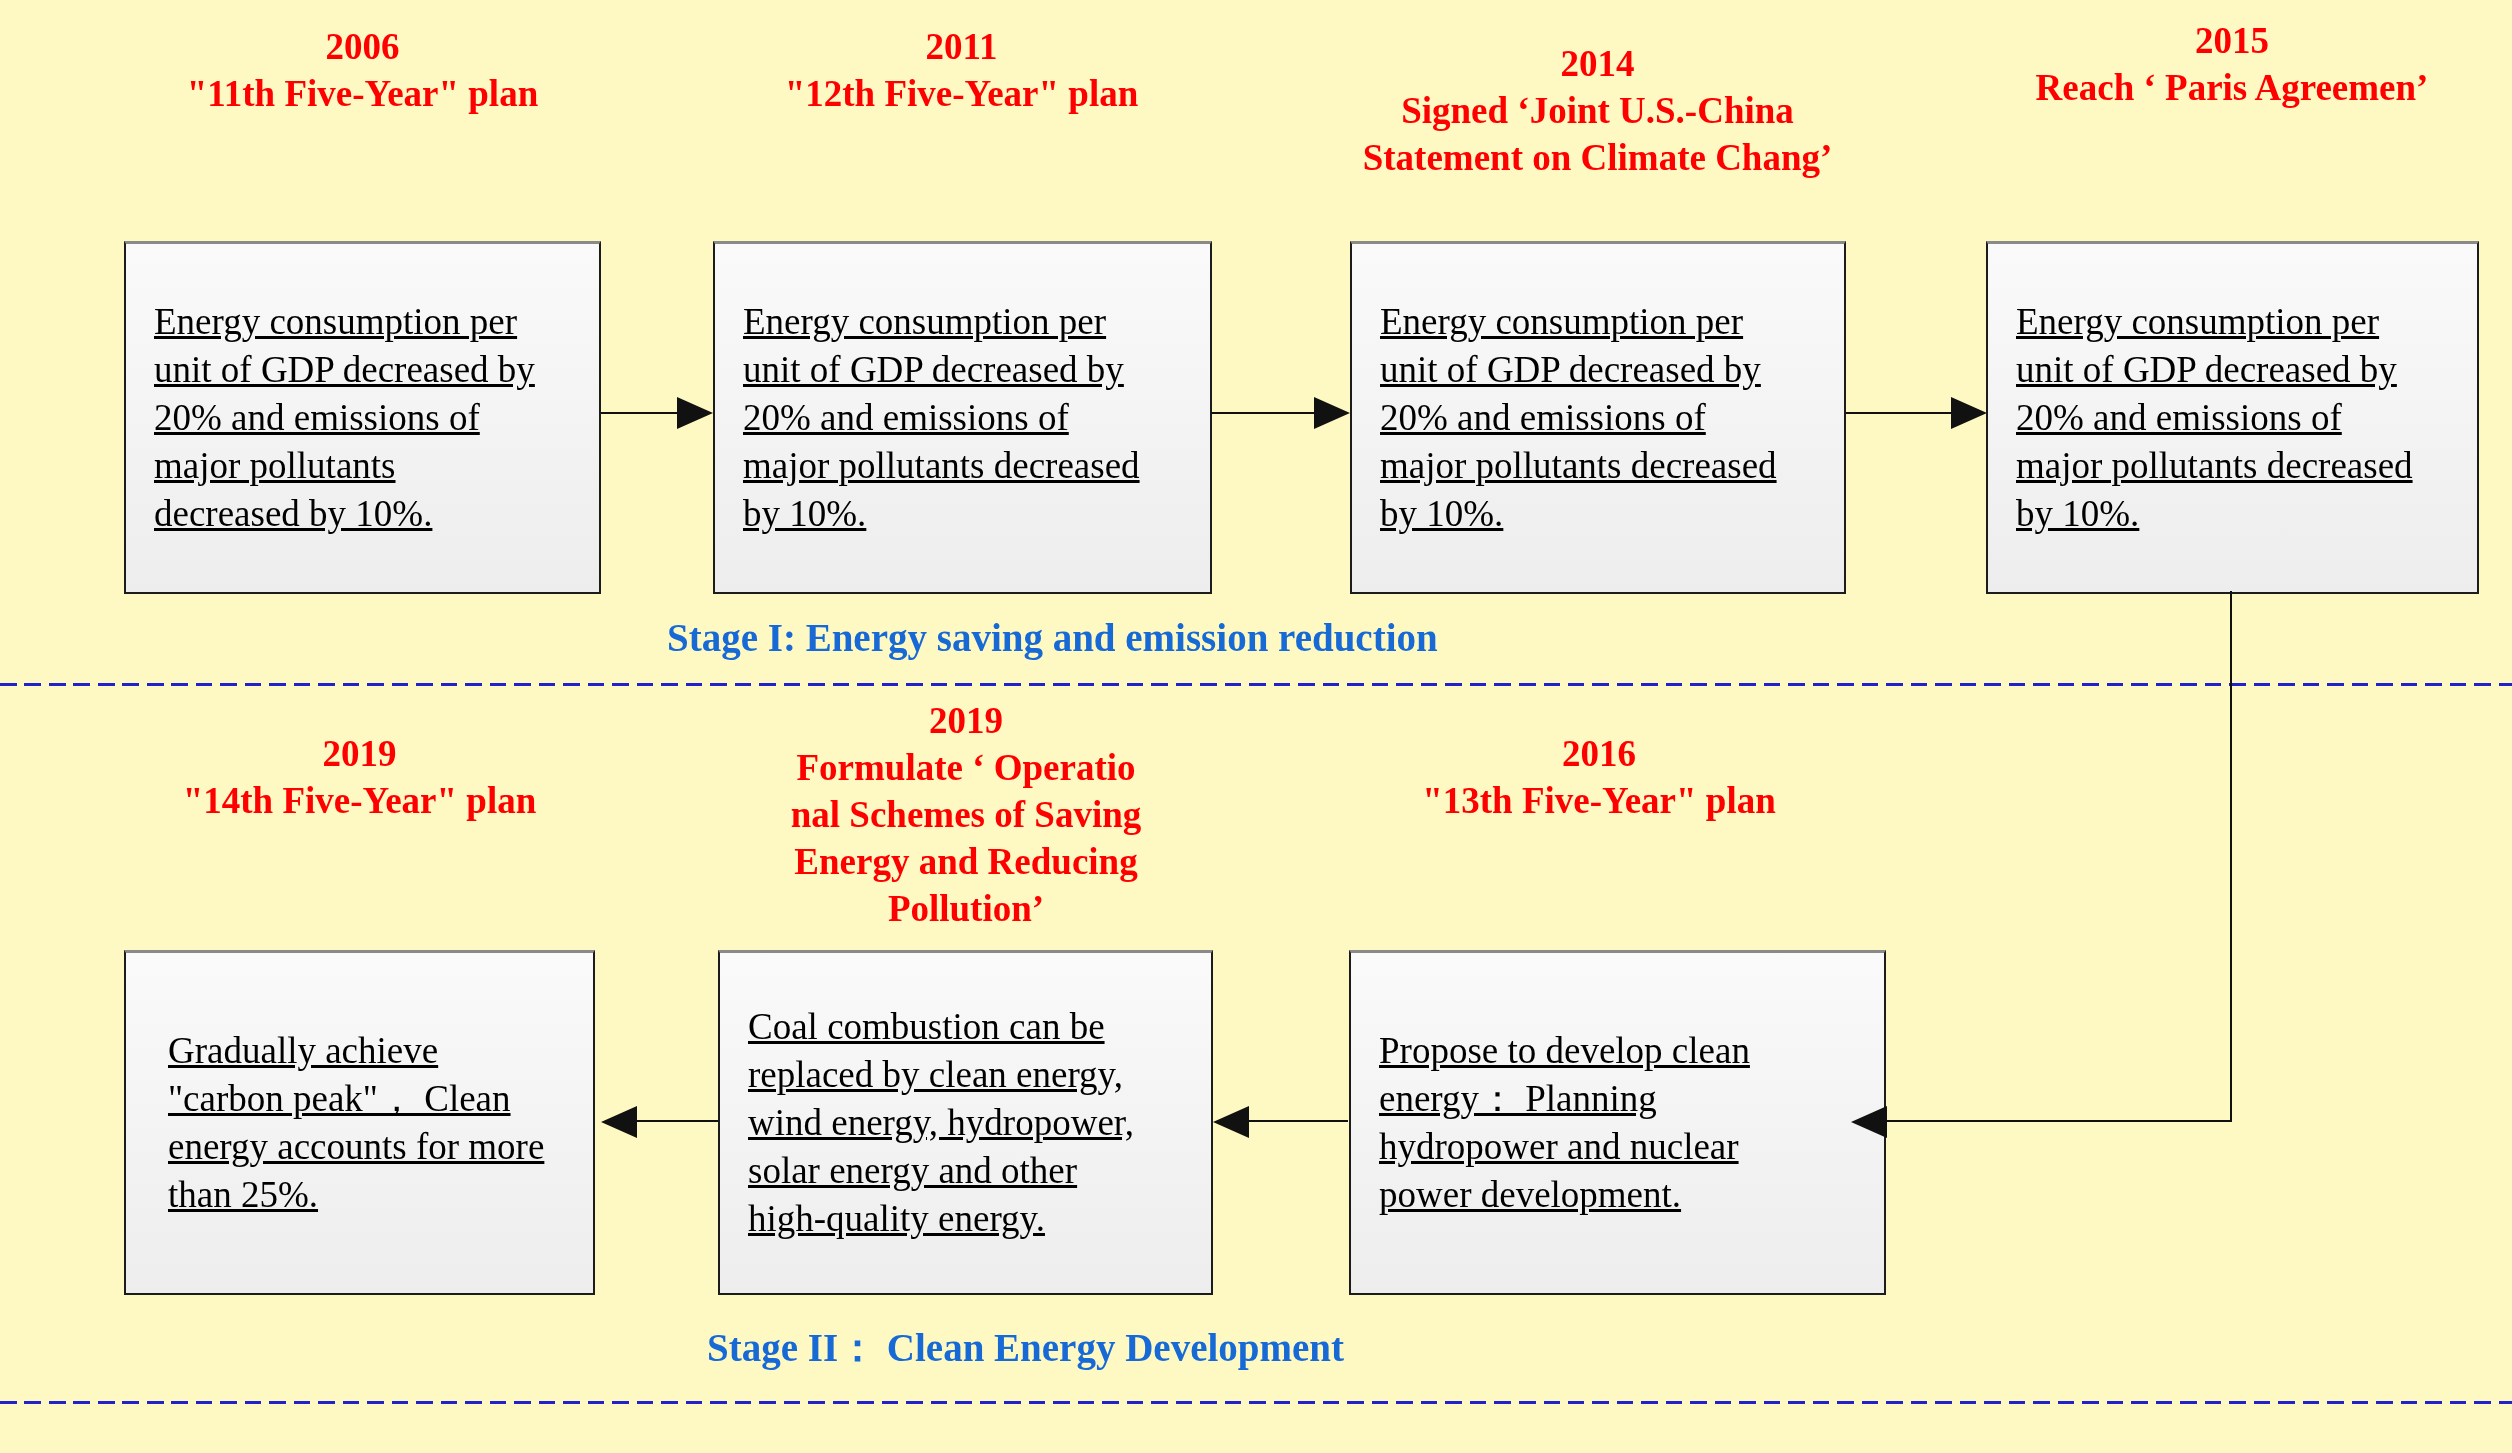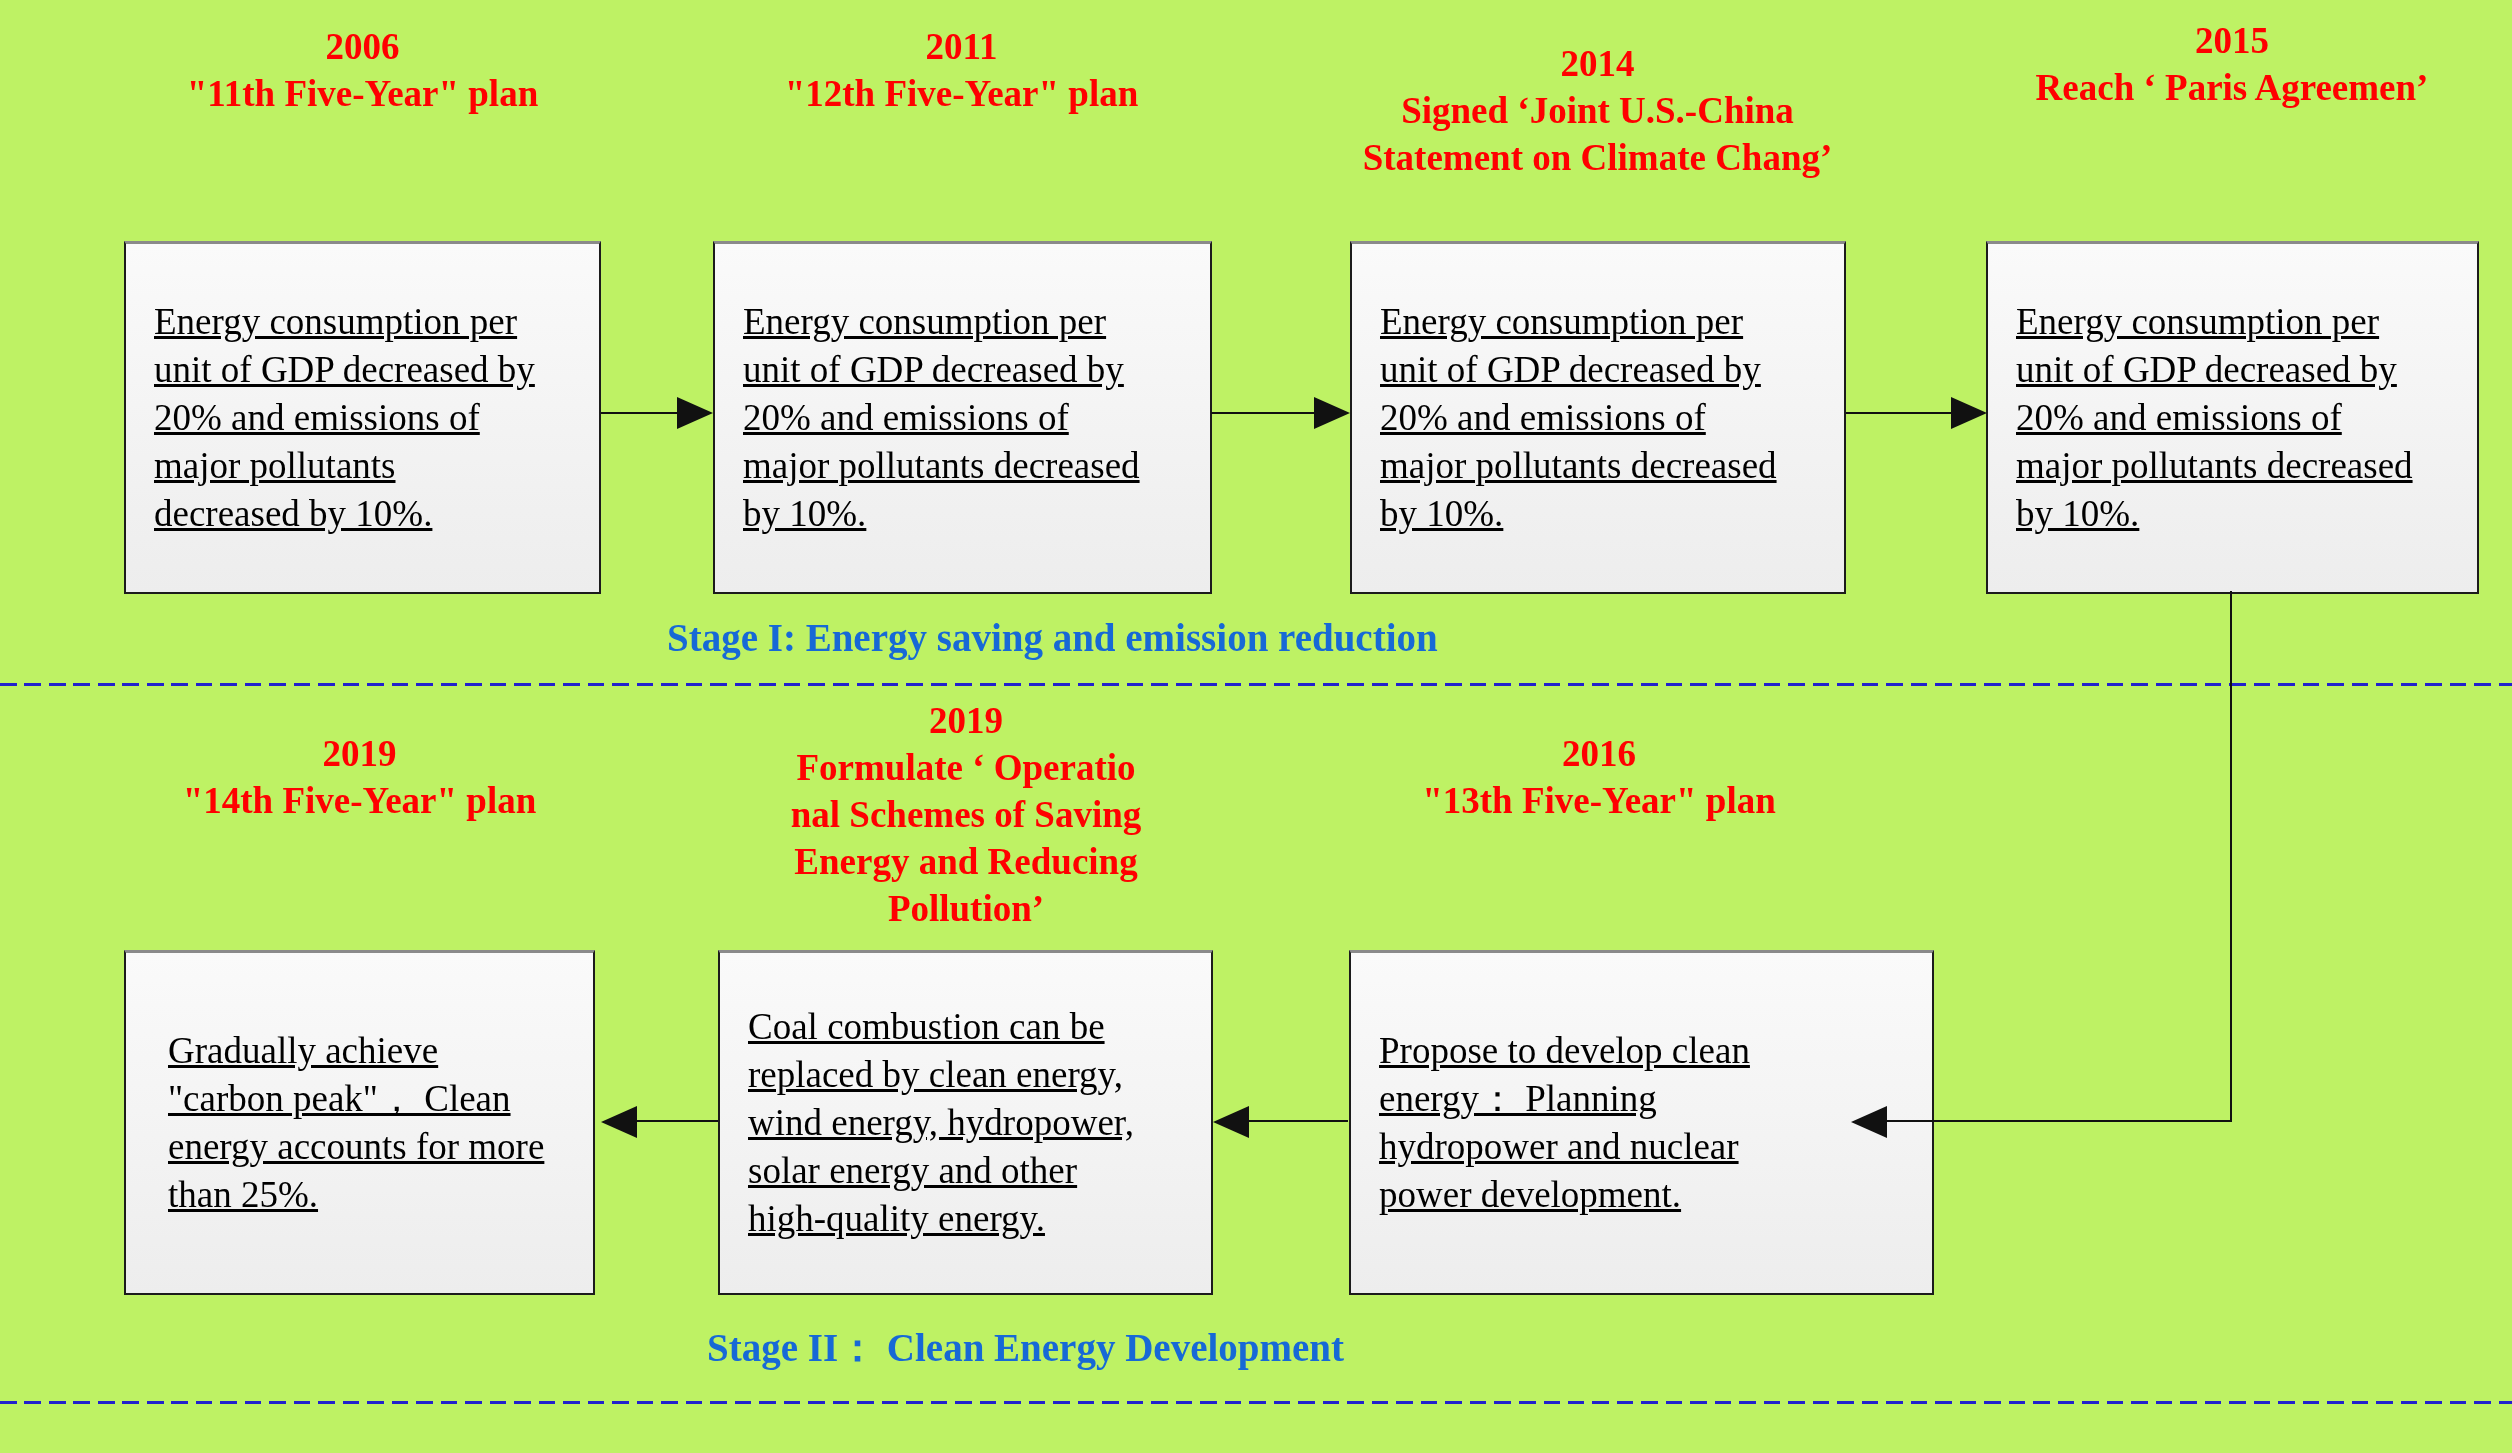--- a/index.html
+++ b/index.html
@@ -1,19 +1,19 @@
 <!DOCTYPE html>
 <html style="font-size:9.8px"><head>
 <meta charset="utf-8">
 <style>
   html,body{margin:0;padding:0;background:#ffffff;}
   #canvas{
     position:relative;
     width:2512px;height:1453px;
-    background:#bef264;
+    background:#fef9c3;
     font-family:"Liberation Serif","DejaVu Serif",serif;
     overflow:hidden;
   }
   .hdr{
     position:absolute;
     color:#ff0000;
     font-weight:bold;
     font-size:37px;
     line-height:47px;
     text-align:center;
@@ -87,21 +87,21 @@
   #dash1{top:683px;}
   #stage2{left:707px;top:1323px;width:979px;}
   #dash2{top:1401px;}
   
   #bh5{left:84px;top:730px;width:551px;}
   #bh6{left:660px;top:697px;width:612px;}
   #bh7{left:1293px;top:730px;width:612px;}
   
   #bb5{left:124px;top:950px;width:471px;height:345px;padding-left:14px;}
   #bb6{left:718px;top:950px;width:495px;height:345px;}
-  #bb7{left:1349px;top:950px;width:585px;height:345px;}
+  #bb7{left:1349px;top:950px;width:537px;height:345px;}
   
   #ba1-head{left:601px;top:1106px;}
   #ba1-line{left:634px;top:1120px;width:84px;}
   #ba2-head{left:1213px;top:1106px;}
   #ba2-line{left:1246px;top:1120px;width:102px;}
   #ba3-head{left:1851px;top:1106px;}
   #ba3-line{left:1884px;top:1120px;width:348px;}
   
   #vconn{left:2230px;top:591px;height:531px;}
 </style>

